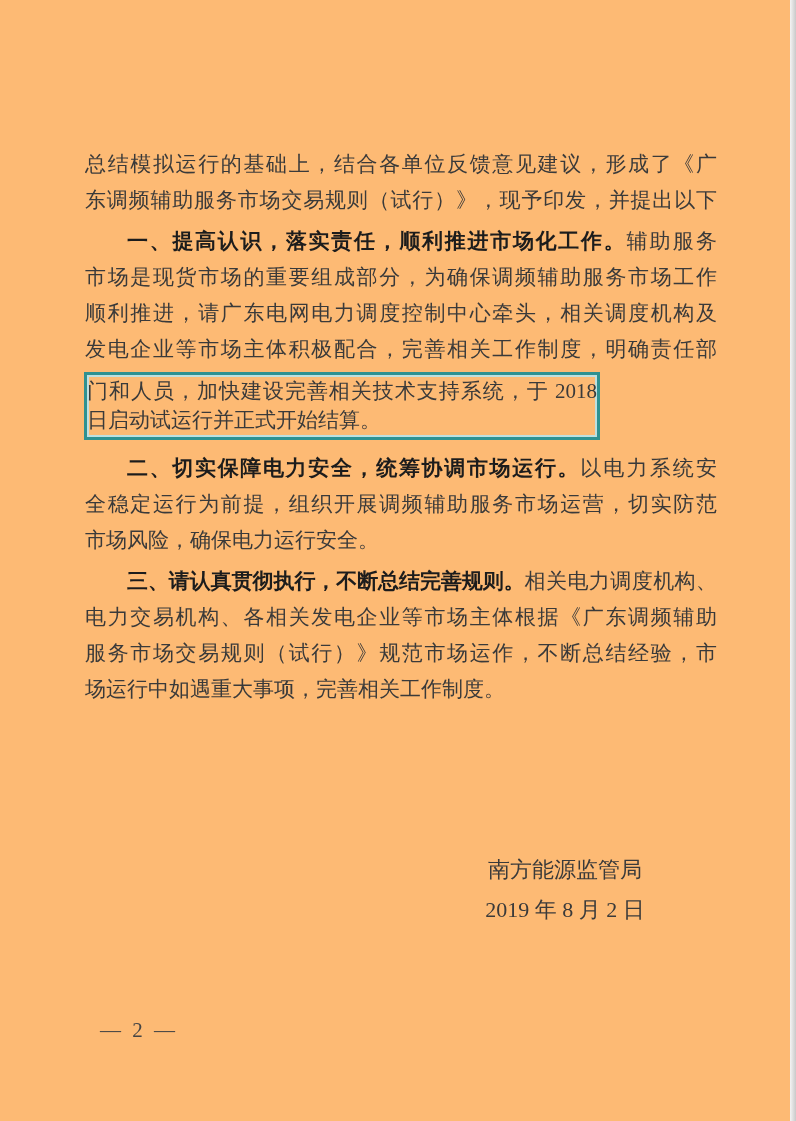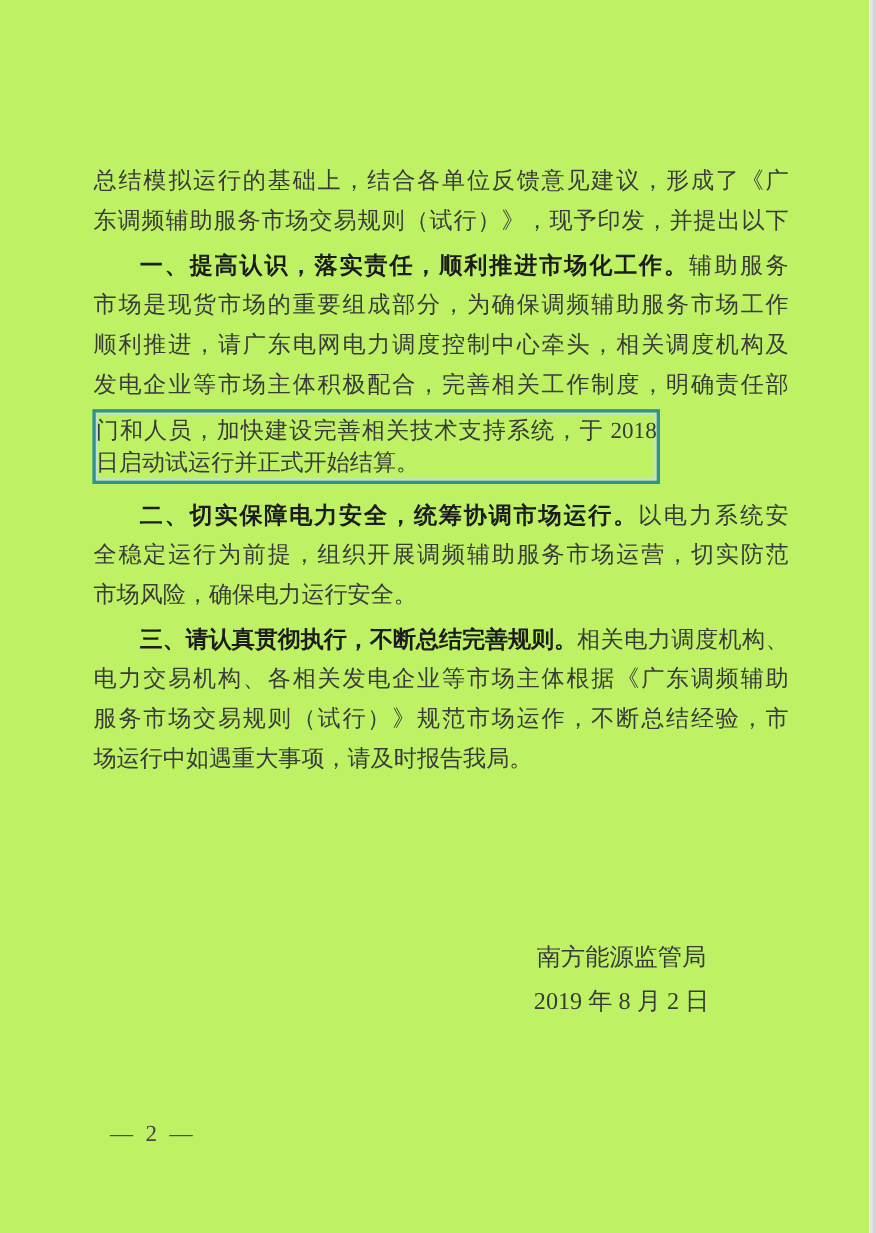--- a/index.html
+++ b/index.html
@@ -1,20 +1,20 @@
 <!DOCTYPE html>
 <html><head>
 <meta charset="utf-8">
 <style>
   html,body { margin:0; padding:0; }
   body { background:#ffffff; }
   .page {
     position:relative;
     width:796px; height:1121px;
-    background:#bef264;
+    background:#fdba74;
     overflow:hidden;
     font-family:"Liberation Serif","DejaVu Serif",serif;
     color:#3a3a3a;
   }
   .scan-edge-right {
     position:absolute; top:0; right:0; width:6px; height:100%;
     background:linear-gradient(to right,#f4f4f4,#c9c9c9);
   }
   .content {
     position:absolute; left:85px; top:146px; width:632px;
@@ -83,21 +83,21 @@
     <p class="block mb3">
       <span class="line full indent"><span class="h">二、切实保障电力安全，统筹协调市场运行。</span><span>以电力系统安</span></span>
       <span class="line full">全稳定运行为前提，组织开展调频辅助服务市场运营，切实防范</span>
       <span class="line end">市场风险，确保电力运行安全。</span>
     </p>
 
     <p class="block">
       <span class="line full indent"><span class="h">三、请认真贯彻执行，不断总结完善规则。</span><span>相关电力调度机构、</span></span>
       <span class="line full">电力交易机构、各相关发电企业等市场主体根据《广东调频辅助</span>
       <span class="line full">服务市场交易规则（试行）》规范市场运作，不断总结经验，市</span>
-      <span class="line end">场运行中如遇重大事项，请及时报告我局。</span>
+      <span class="line end">场运行中如遇重大事项，完善相关工作制度。</span>
     </p>
 
   </div>
 
   <div class="signature">
     <div>南方能源监管局</div>
     <div>2019 年 8 月 2 日</div>
   </div>
 
   <div class="pageno">— 2 —</div>

